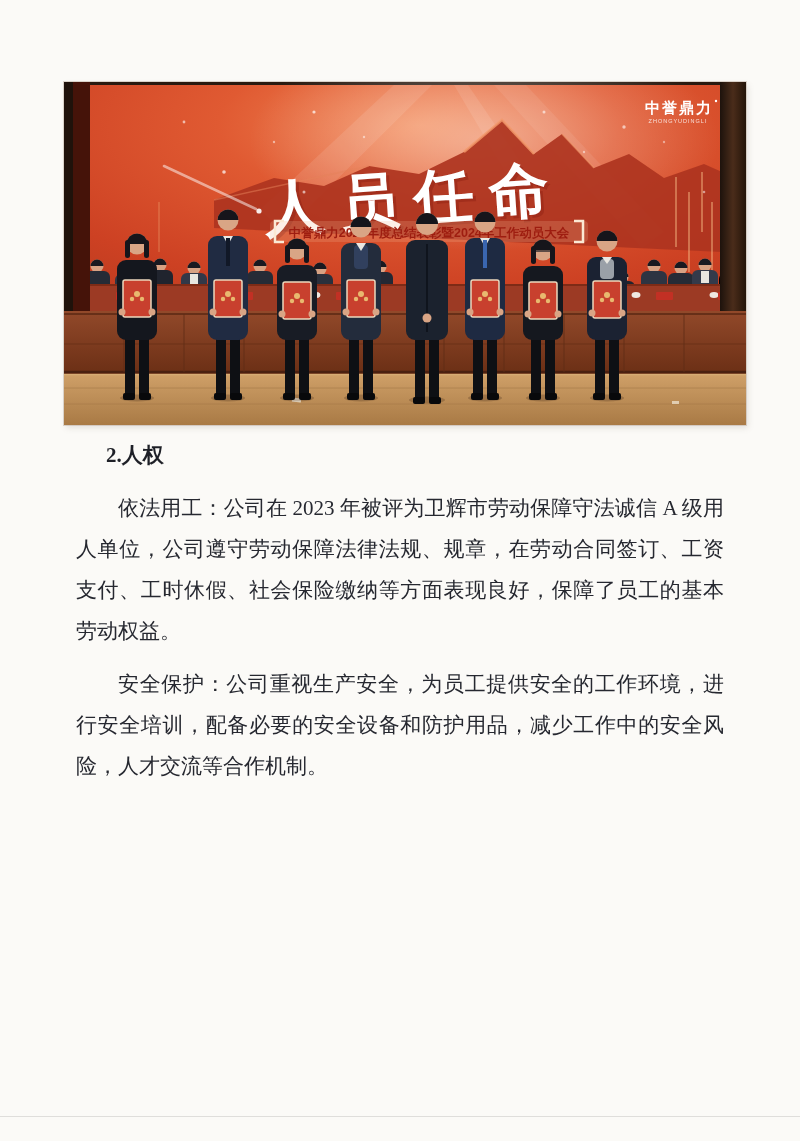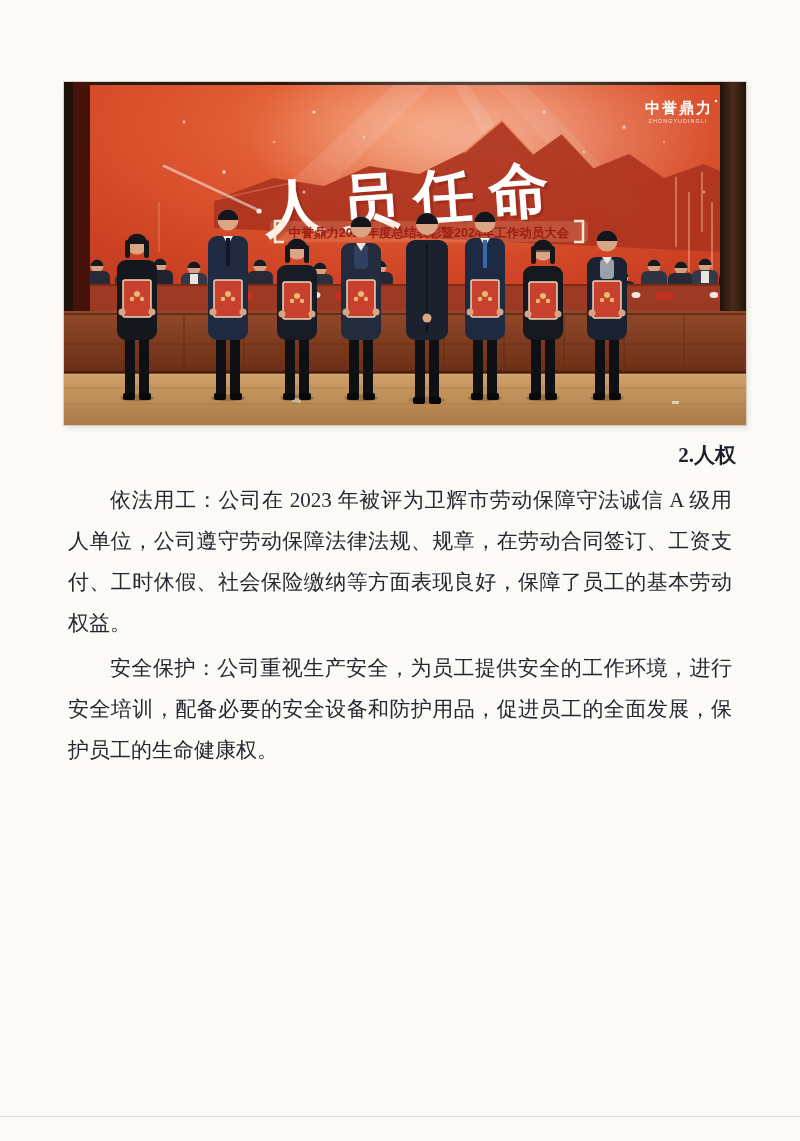--- a/index.html
+++ b/index.html
@@ -15,24 +15,24 @@
     position:absolute;left:64px;top:82px;width:682px;height:343px;margin:0;
     box-shadow:0 0 0 1px rgba(195,180,168,.55), 2px 3px 6px rgba(120,110,100,.18);
     background:#2a1a10;line-height:0;
   }
   .photo svg{display:block;}
   .body-text{
     position:absolute;left:64px;top:435px;width:672px;
     font-size:21px;line-height:41px;
     text-align:justify;
   }
-  .body-text p{margin:4px;text-indent:2em;}
+  .body-text p{margin:12px;text-indent:2em;}
   .body-text h2{
     font-size:21px;line-height:41px;font-weight:700;margin:0;text-indent:2em;
-    text-align:right;color:#1e2027;
+    text-align:left;color:#1e2027;
   }
   .scan-line{
     position:absolute;left:0;top:1116px;width:800px;height:0;
     border-top:1px solid rgba(125,125,125,.22);
   }
   .ttl{font-weight:700;letter-spacing:15px;font-family:"Liberation Serif",serif;}
   .bannertxt{font-weight:700;font-family:"Liberation Sans",sans-serif;}
 </style>
 </head>
 <body>
@@ -409,17 +409,17 @@
               <circle cx="558" cy="231" r="3.5" fill="#d9a585"></circle>
           </g>
         </g>
       </g>
     </svg>
   </figure>
 
   <section class="body-text">
     <h2>2.人权</h2>
     <p>依法用工：公司在 2023 年被评为卫辉市劳动保障守法诚信 A 级用人单位，公司遵守劳动保障法律法规、规章，在劳动合同签订、工资支付、工时休假、社会保险缴纳等方面表现良好，保障了员工的基本劳动权益。</p>
-    <p>安全保护：公司重视生产安全，为员工提供安全的工作环境，进行安全培训，配备必要的安全设备和防护用品，促进员工的全面发展，保护员工的生命健康权。</p>
+    <p>安全保护：公司重视生产安全，为员工提供安全的工作环境，进行安全培训，配备必要的安全设备和防护用品，减少工作中的安全风险，人才交流等合作机制。</p>
   </section>
 
   <div class="scan-line"></div>
 </div>
 
 </body></html>

